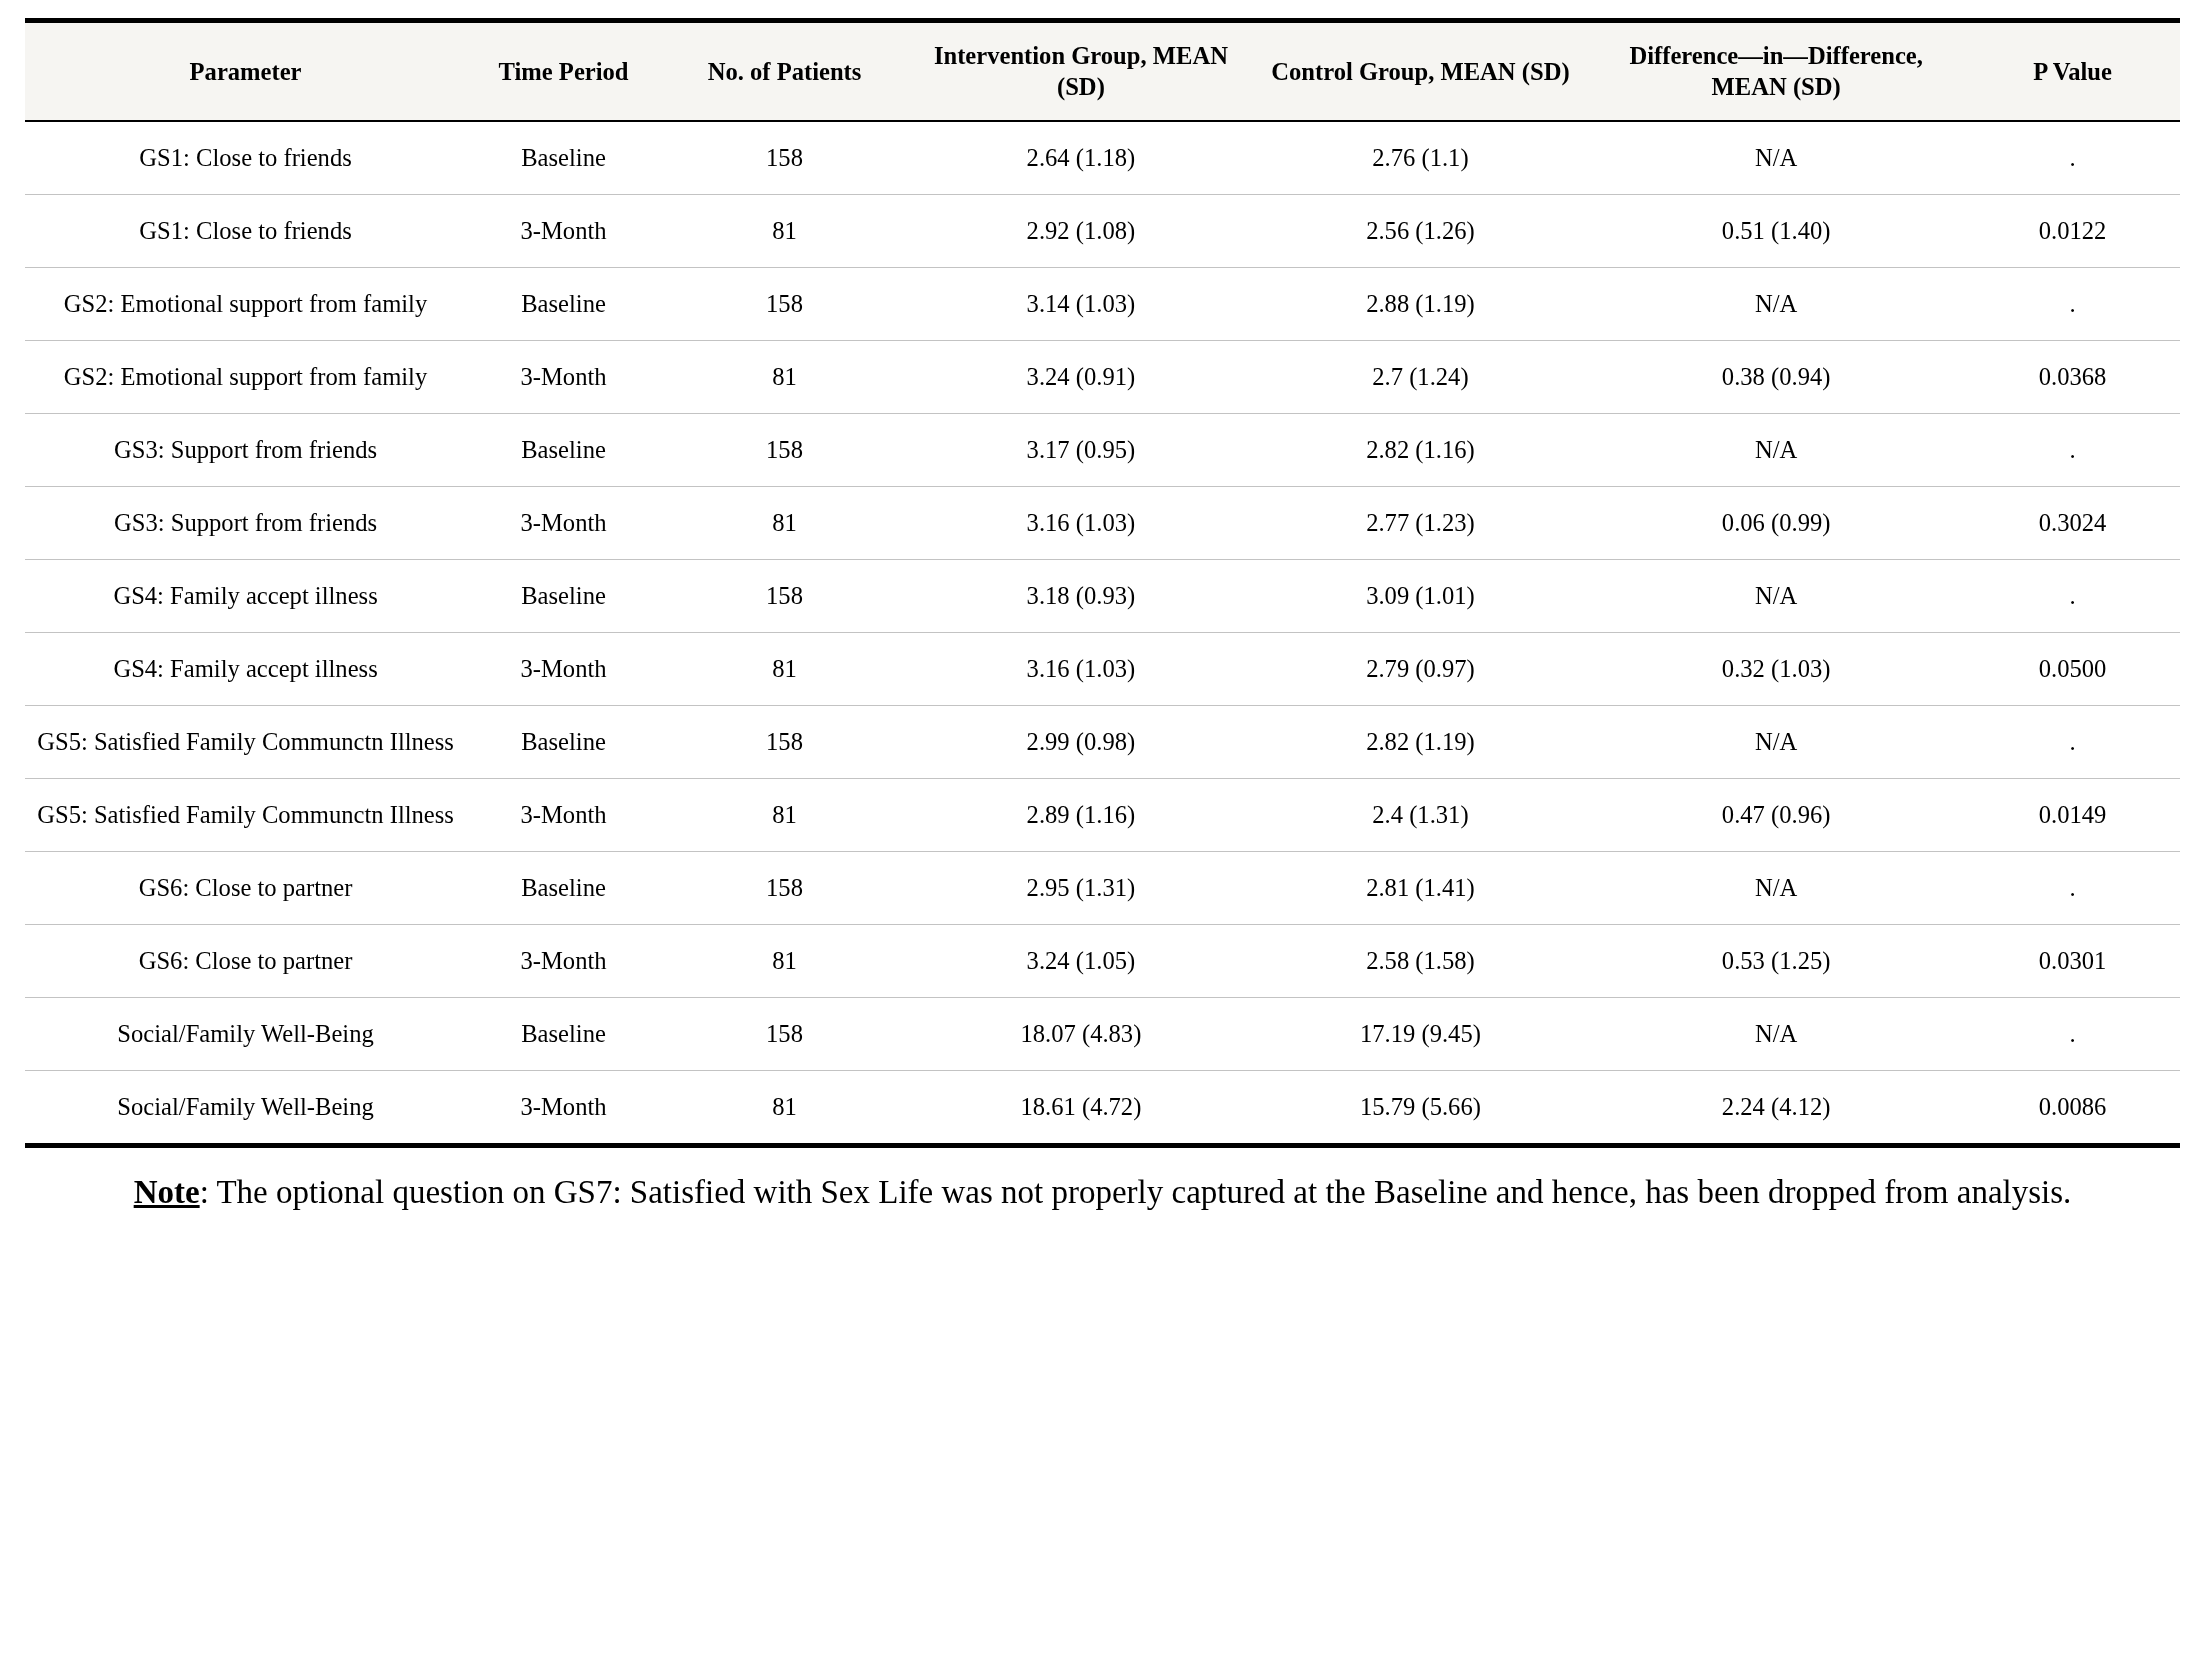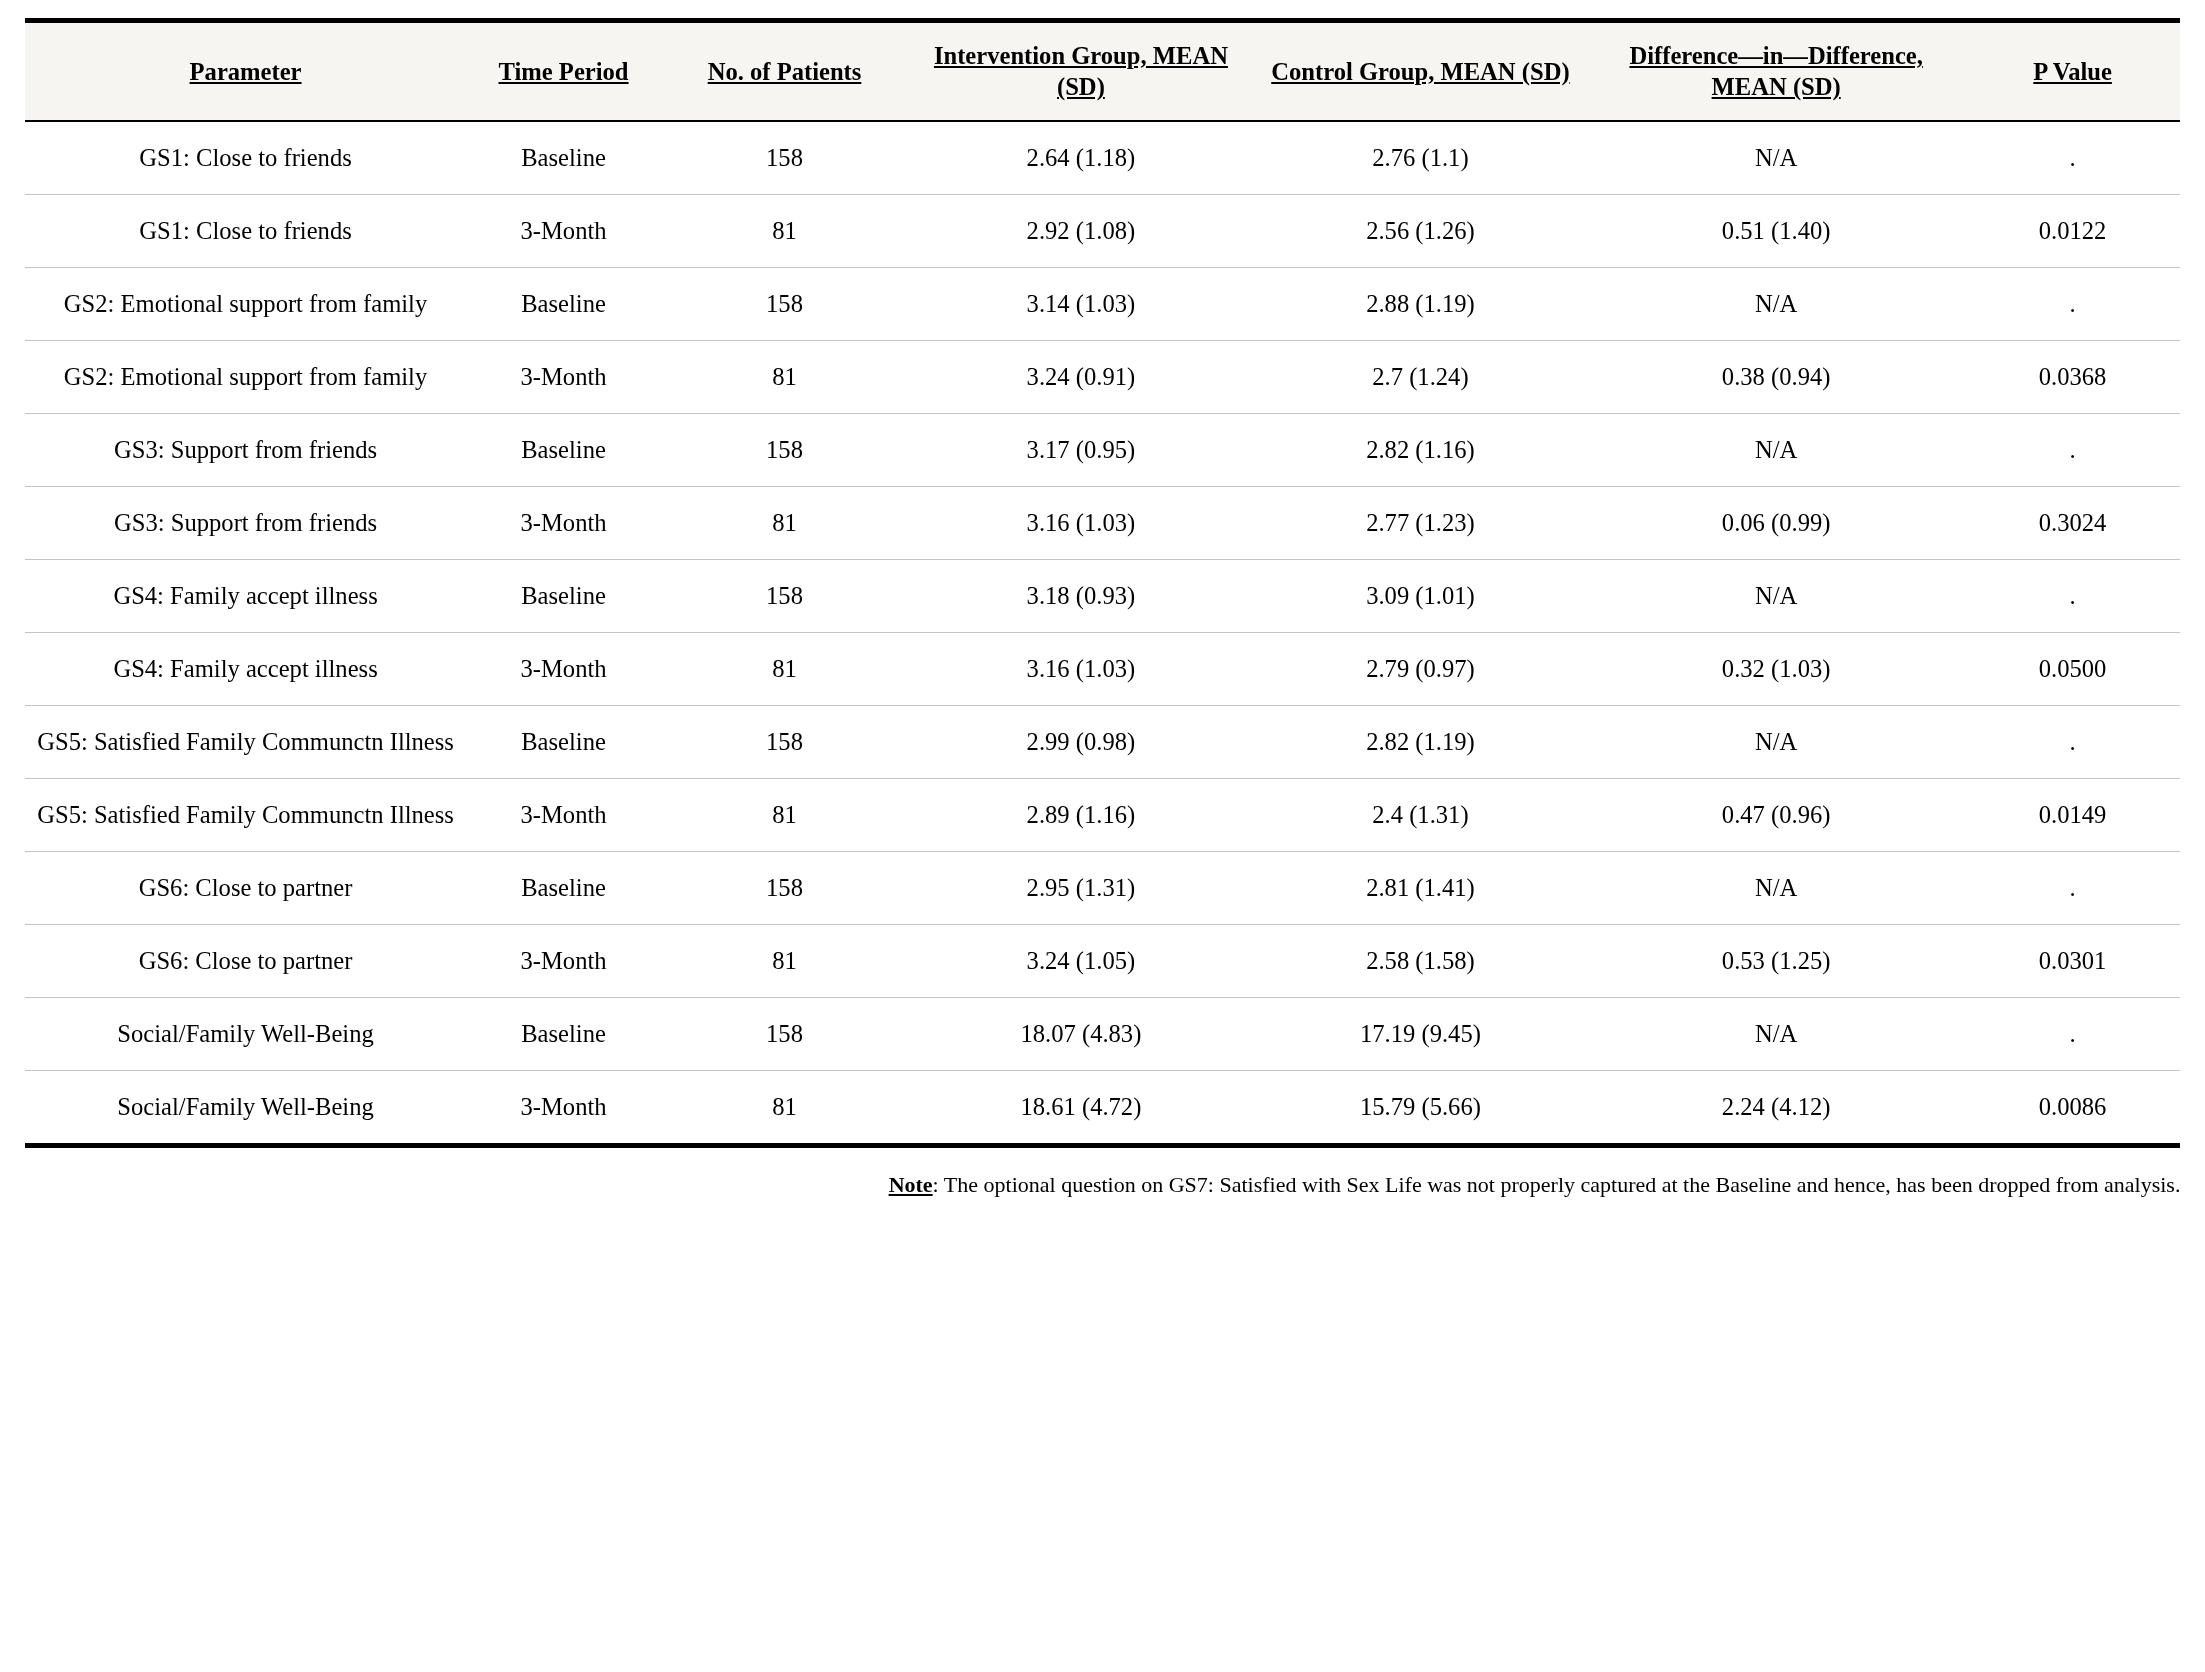--- a/index.html
+++ b/index.html
@@ -24,21 +24,20 @@
     width: 100%;
     border-collapse: collapse;
     table-layout: fixed;
     border-top: 5.3px solid #000000;
     border-bottom: 5.3px solid #000000;
     font-size: 24.6px;
   }
   thead tr.header-row {
     background: #f6f5f2;
     border-bottom: 2.3px solid #000000;
-    text-decoration: underline;
   }
   th {
     font-weight: bold;
     text-align: center;
     vertical-align: middle;
     padding: 17.5px 8.2px;
     line-height: 1.28;
     word-wrap: break-word;
   }
   tbody tr {
@@ -52,23 +51,23 @@
     vertical-align: middle;
     padding: 21px 8.2px;
     line-height: 1.22;
     word-wrap: break-word;
   }
   td.param-cell {
     font-weight: normal;
   }
   .note {
     margin: 20px 0 12px 0;
-    font-size: 22px;
+    font-size: 33px;
     line-height: 1.5;
-    text-align: right;
+    text-align: center;
   }
   .note .note-label {
     font-weight: bold;
     text-decoration: underline;
   }
 </style>
 </head>
 <body>
 
 <div class="page">

